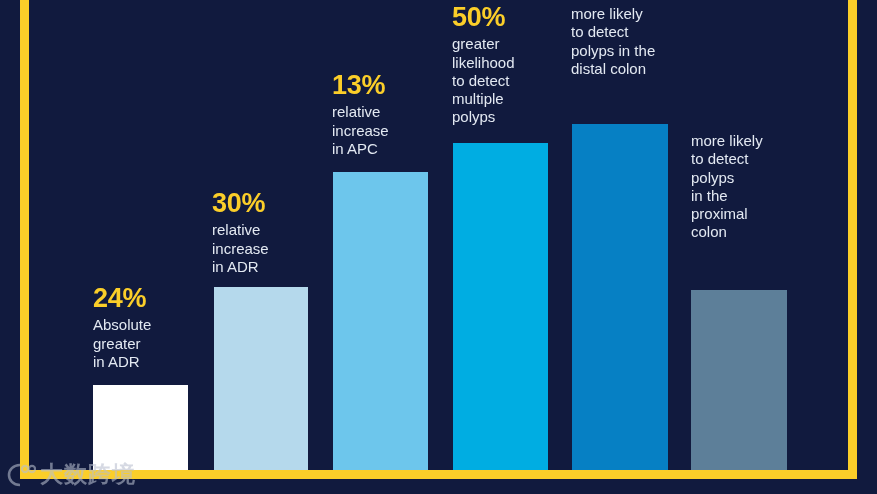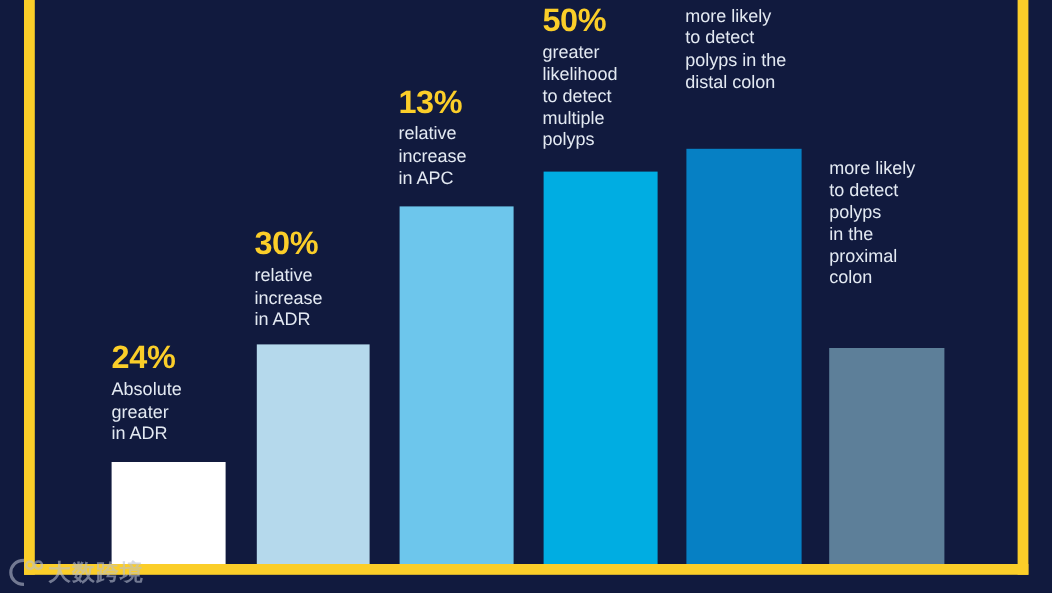--- a/index.html
+++ b/index.html
@@ -75,21 +75,21 @@
     align-items: center;
     gap: 4px;
     opacity: 0.58;
     pointer-events: none;
   }
   .watermark .wm-mark {
     width: 30px;
     height: 26px;
   }
   .watermark .wm-text {
-    font-size: 19px;
+    font-size: 23px;
     font-weight: bold;
     color: #b9bfcf;
     font-family: Liberation Sans, sans-serif;
     letter-spacing: 1px;
   }
 </style>
 </head>
 <body>
 
 <div class="slide">

